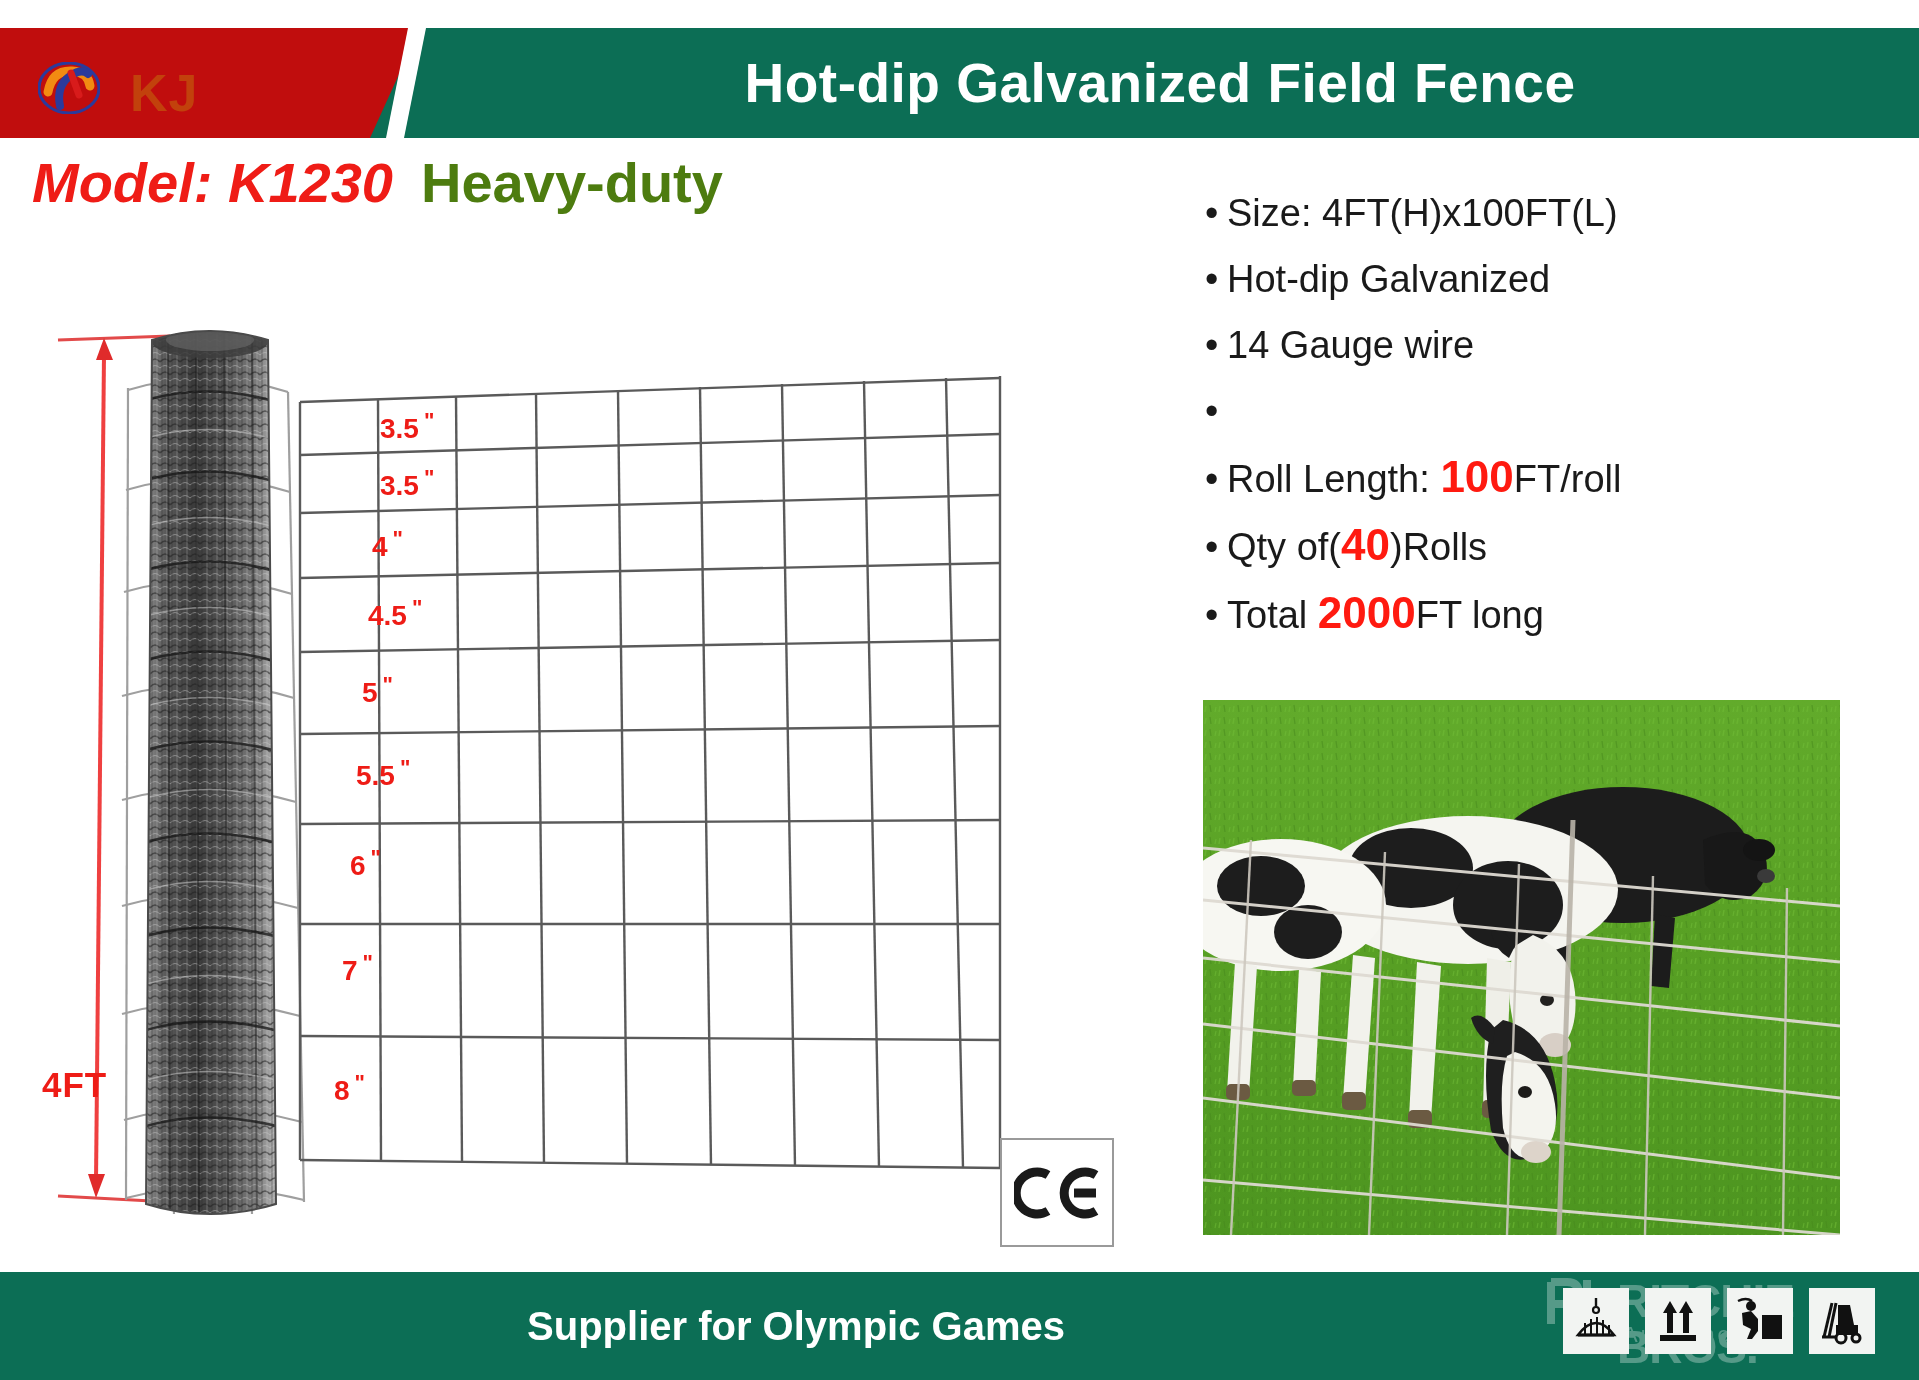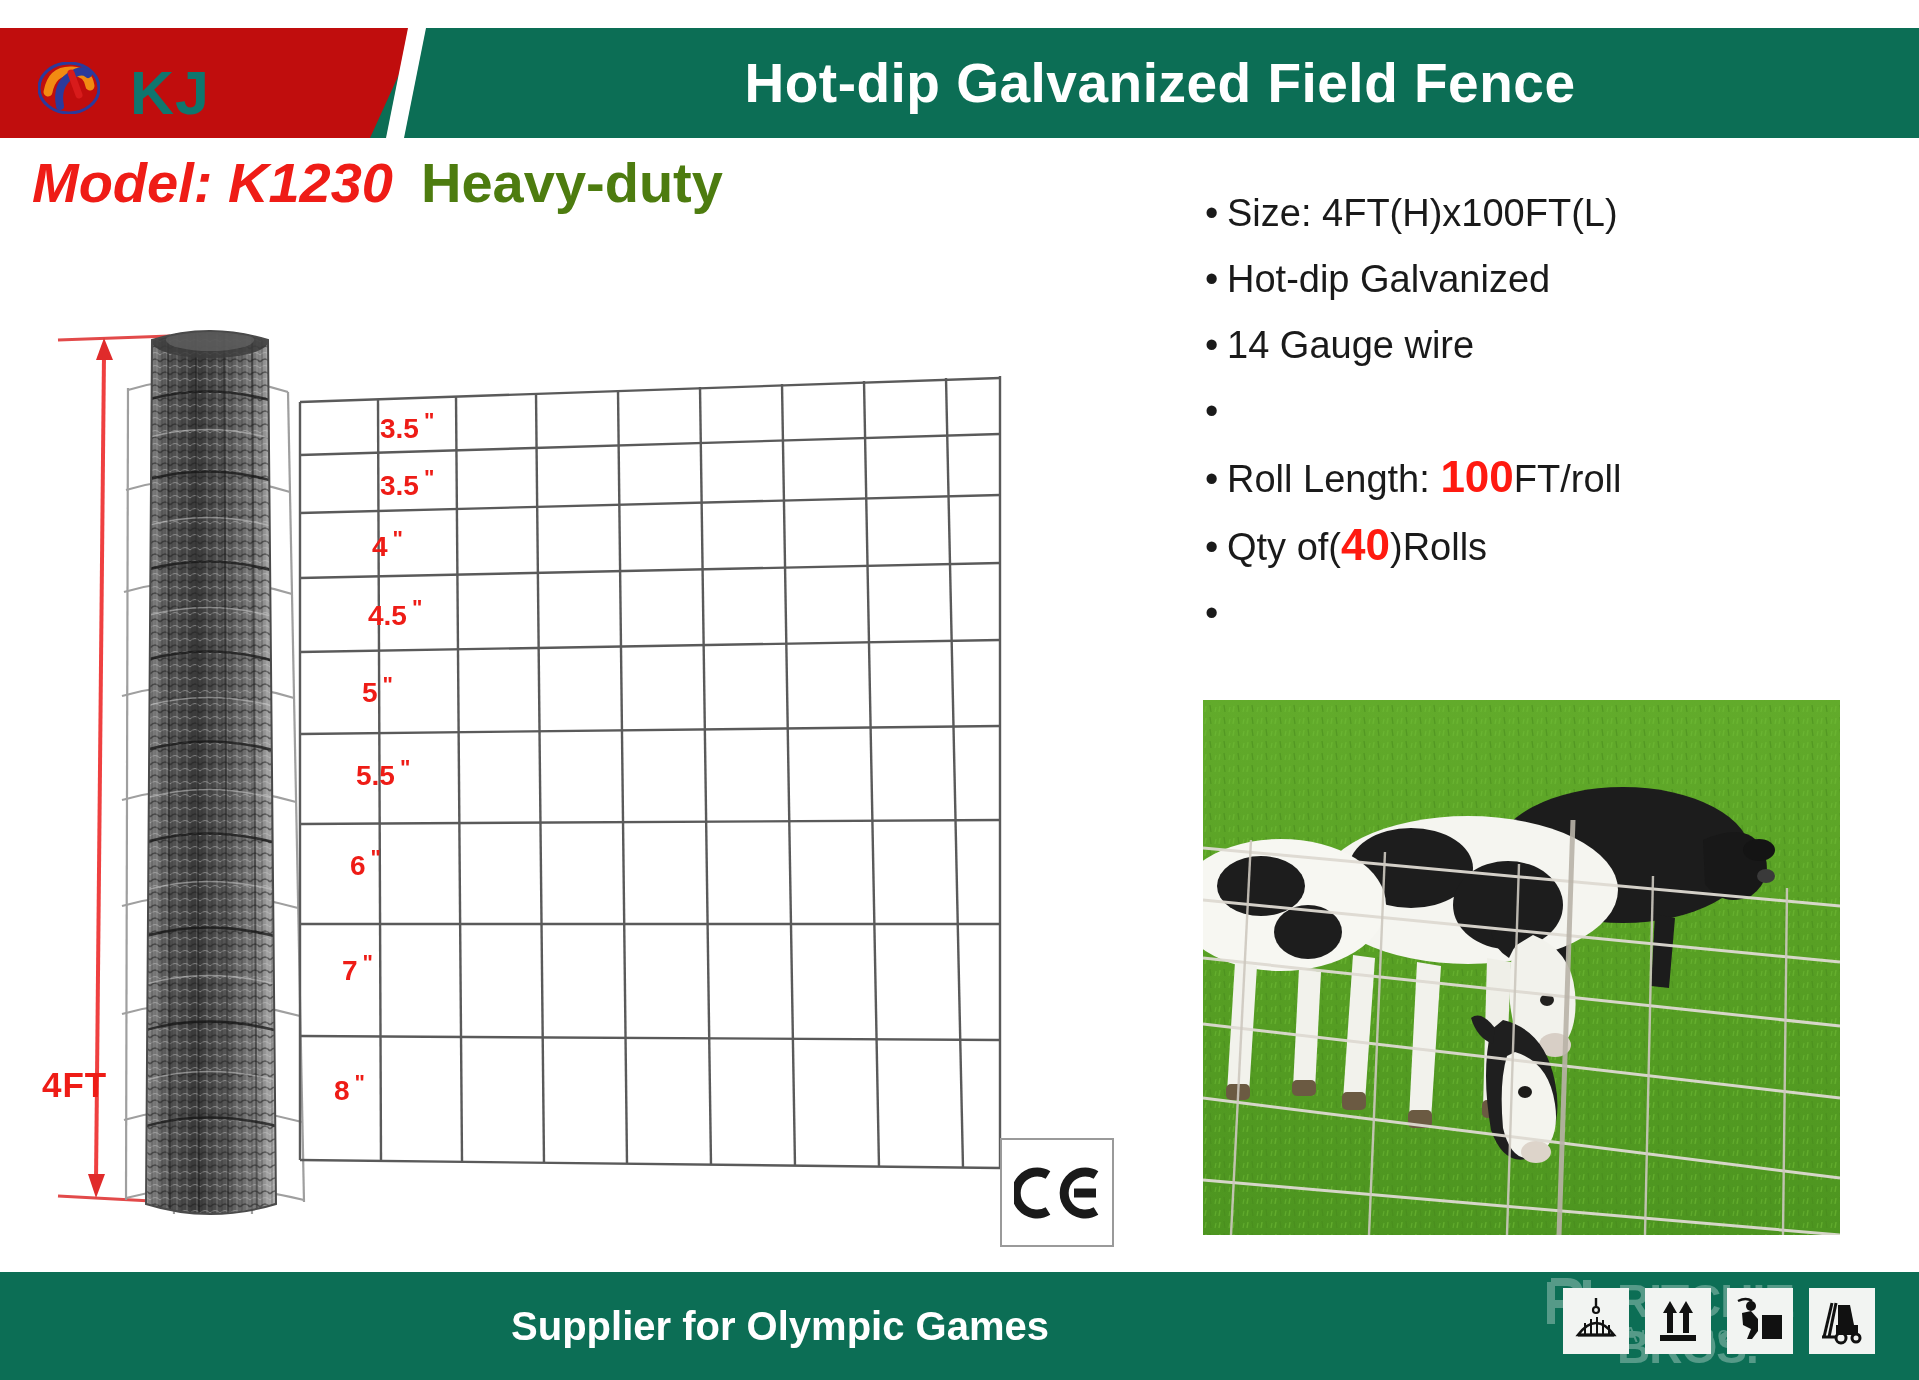--- a/index.html
+++ b/index.html
@@ -47,23 +47,23 @@
     clip-path: polygon(22px 0, 40px 0, 18px 110px, 0 110px);
   }
   .kj-logo-mark {
     position: absolute;
     left: 38px; top: 34px;
     width: 62px; height: 52px;
   }
   .kj-text {
     position: absolute;
     left: 130px; top: 34px;
-    font-size: 61px;
-    font-weight: bold;
-    color: #0f766e;
+    font-size: 52px;
+    font-weight: bold;
+    color: #c2410c;
     letter-spacing: 1px;
     line-height: 62px;
   }
   .header-title {
     position: absolute;
     left: 420px; top: 0;
     width: 1480px; height: 110px;
     display: flex;
     align-items: center;
     justify-content: center;
@@ -170,20 +170,21 @@
   .footer-text {
     position: absolute;
     left: 0; top: 0;
     width: 1560px; height: 108px;
     display: flex;
     align-items: center;
     justify-content: center;
     font-size: 40px;
     font-weight: bold;
     color: #ffffff;
+    padding-left: 16px;
   }
   .watermark {
     position: absolute;
     left: 1545px; top: 1276px;
     width: 374px; height: 78px;
     opacity: 0.30;
     pointer-events: none;
   }
   .wm-text {
     position: absolute;
@@ -261,20 +262,21 @@
       <div class="spec-item">
         <span class="spec-bullet">•</span>
         <span class="spec-text"><span>Roll Length: </span><span class="hl">100</span><span>FT/roll</span></span>
       </div>
       <div class="spec-item">
         <span class="spec-bullet">•</span>
         <span class="spec-text"><span>Qty of(</span><span class="hl">40</span><span>)Rolls</span></span>
       </div>
       <div class="spec-item">
         <span class="spec-bullet">•</span>
+        <span class="spec-text"><span>Total </span><span class="hl">2000</span><span>FT long</span></span>
       </div>
     </div>
 
   <div class="diagram">
 
     <svg width="1100" height="910" viewBox="0 0 1100 910">
 
       <line x1="58" y1="10" x2="170" y2="6" stroke="#e24a4a" stroke-width="3"></line>
       <line x1="58" y1="866" x2="170" y2="872" stroke="#e24a4a" stroke-width="3"></line>
 

